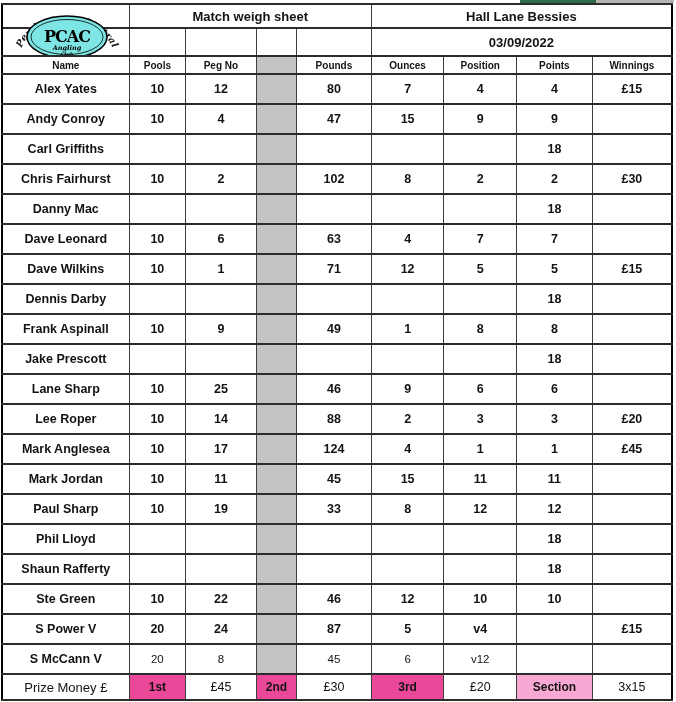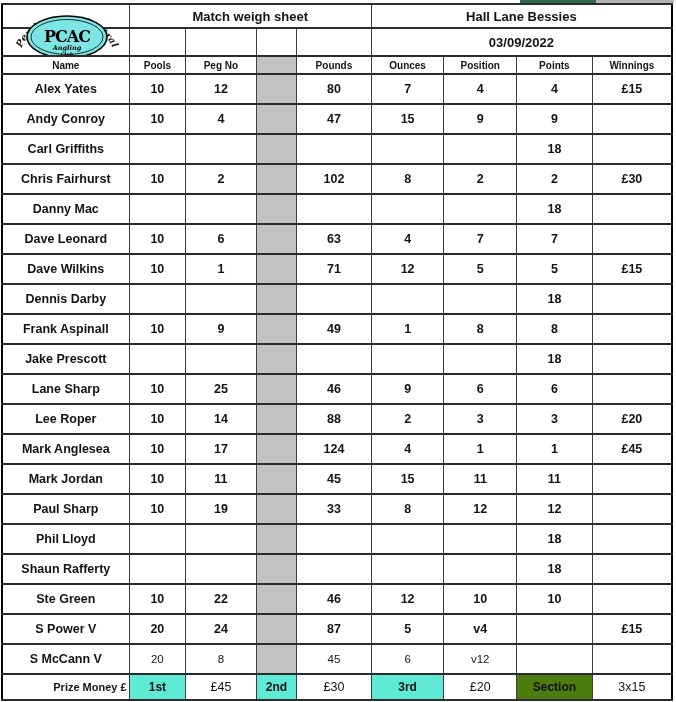--- a/index.html
+++ b/index.html
@@ -24,25 +24,25 @@
     font-size:12px;font-weight:bold;color:#131313;
     overflow:hidden;white-space:nowrap;
   }
   .r-title td{height:22px;font-size:13px;}
   .r-date td{height:26px;font-size:13px;text-align:center;}
   .r-head th{height:16px;font-size:10px;}
   tr.data td{height:28px;font-size:12.5px;}
   tr.data.light td:not(.name-cell){font-weight:normal;font-size:11.5px;}
   .r-prize td{height:24px;}
   .r-prize .plain{font-weight:normal;font-size:12.5px;}
-  .prize-label{font-weight:bold;font-size:11px;text-align:right;}
+  .prize-label{font-weight:normal;font-size:13px;}
 
   .spacer{background:#c3c3c3;}
-  .bg-gray{background:#5eead4;margin-left:48px;}
-  .bg-darkgray{background:#4d7c0f;}
+  .bg-gray{background:#ec4899;margin-left:48px;}
+  .bg-darkgray{background:#f9a8d4;}
 
   .logo-cell{position:relative;background:#fff;}
   .behind-line{position:absolute;left:0;top:22px;width:100%;height:2px;background:#2c2c2c;}
   .logo-svg{position:absolute;left:8px;top:-2px;z-index:2;}
 </style>
 </head>
 <body>
 
 <div class="strip-green"></div>
 <div class="strip-gray"></div>

